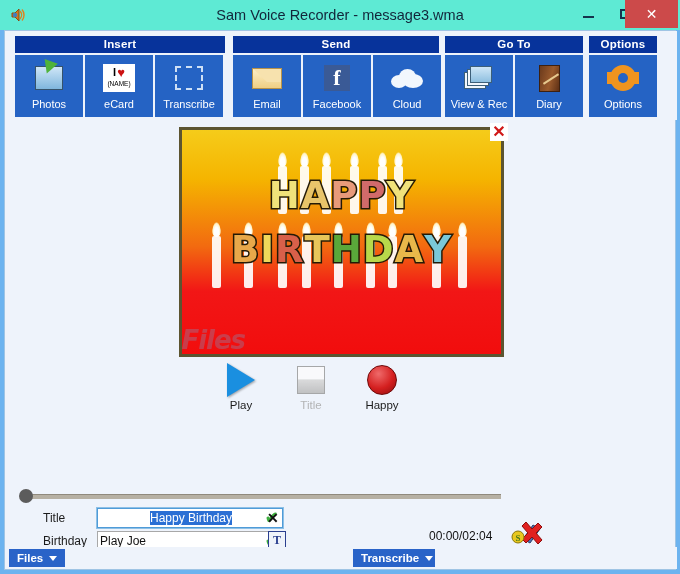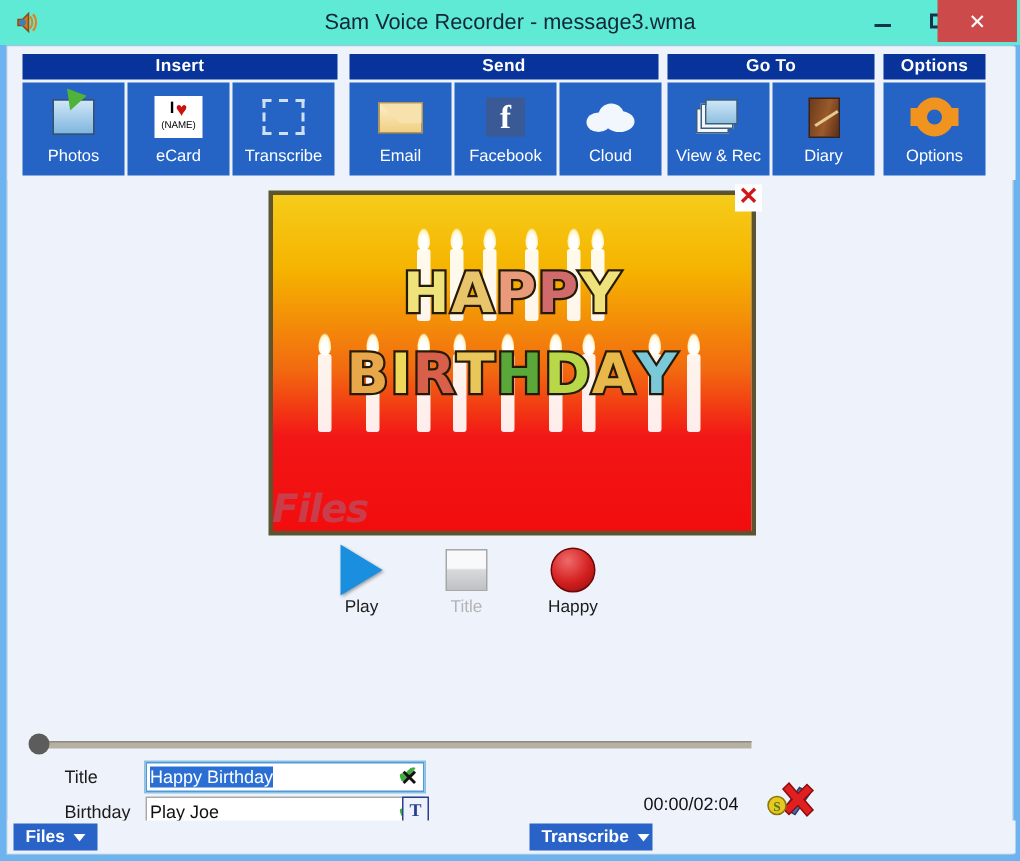--- a/index.html
+++ b/index.html
@@ -252,21 +252,21 @@
   .flabel {
     position: absolute; left: 0; width: 52px; text-align: left;
     font-size: 12px; color: #1b1b1b; line-height: 20px;
   }
   .finput {
     position: absolute; left: 54px; width: 186px; height: 20px;
     background: #ffffff; font-size: 12px; line-height: 18px;
     padding-left: 2px; color: #111; overflow: hidden; white-space: nowrap;
   }
   #row-title { left: 38px; top: 477px; width: 260px; }
-  #row-title .finput { border: 1px solid #4f9bd8; outline: 1px solid #8dc0e6; }
+  #row-title .finput { border: 1px solid #4f9bd8; outline: 1px solid #8dc0e6; text-align: center; }
   #row-title .sel { background: #2b6fd4; color: #ffffff; }
   #row-speaker { left: 38px; top: 500px; width: 260px; }
   #row-speaker .finput { border: 1px solid #a8a8a8; }
   .ok-check {
     position: absolute; left: 222px; top: 1px;
     color: #3fae3f; font-size: 16px; font-weight: bold; line-height: 18px;
   }
   #title-x {
     position: absolute; left: 262px; top: 477px;
     font-size: 14px; font-weight: bold; color: #111; line-height: 20px;

